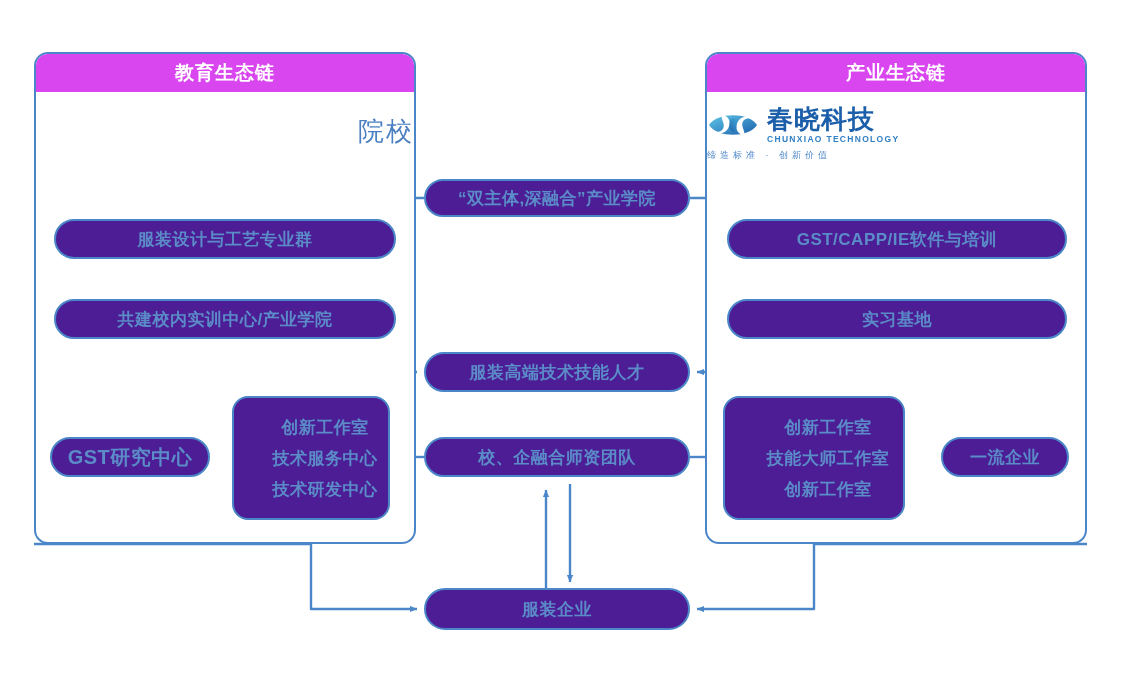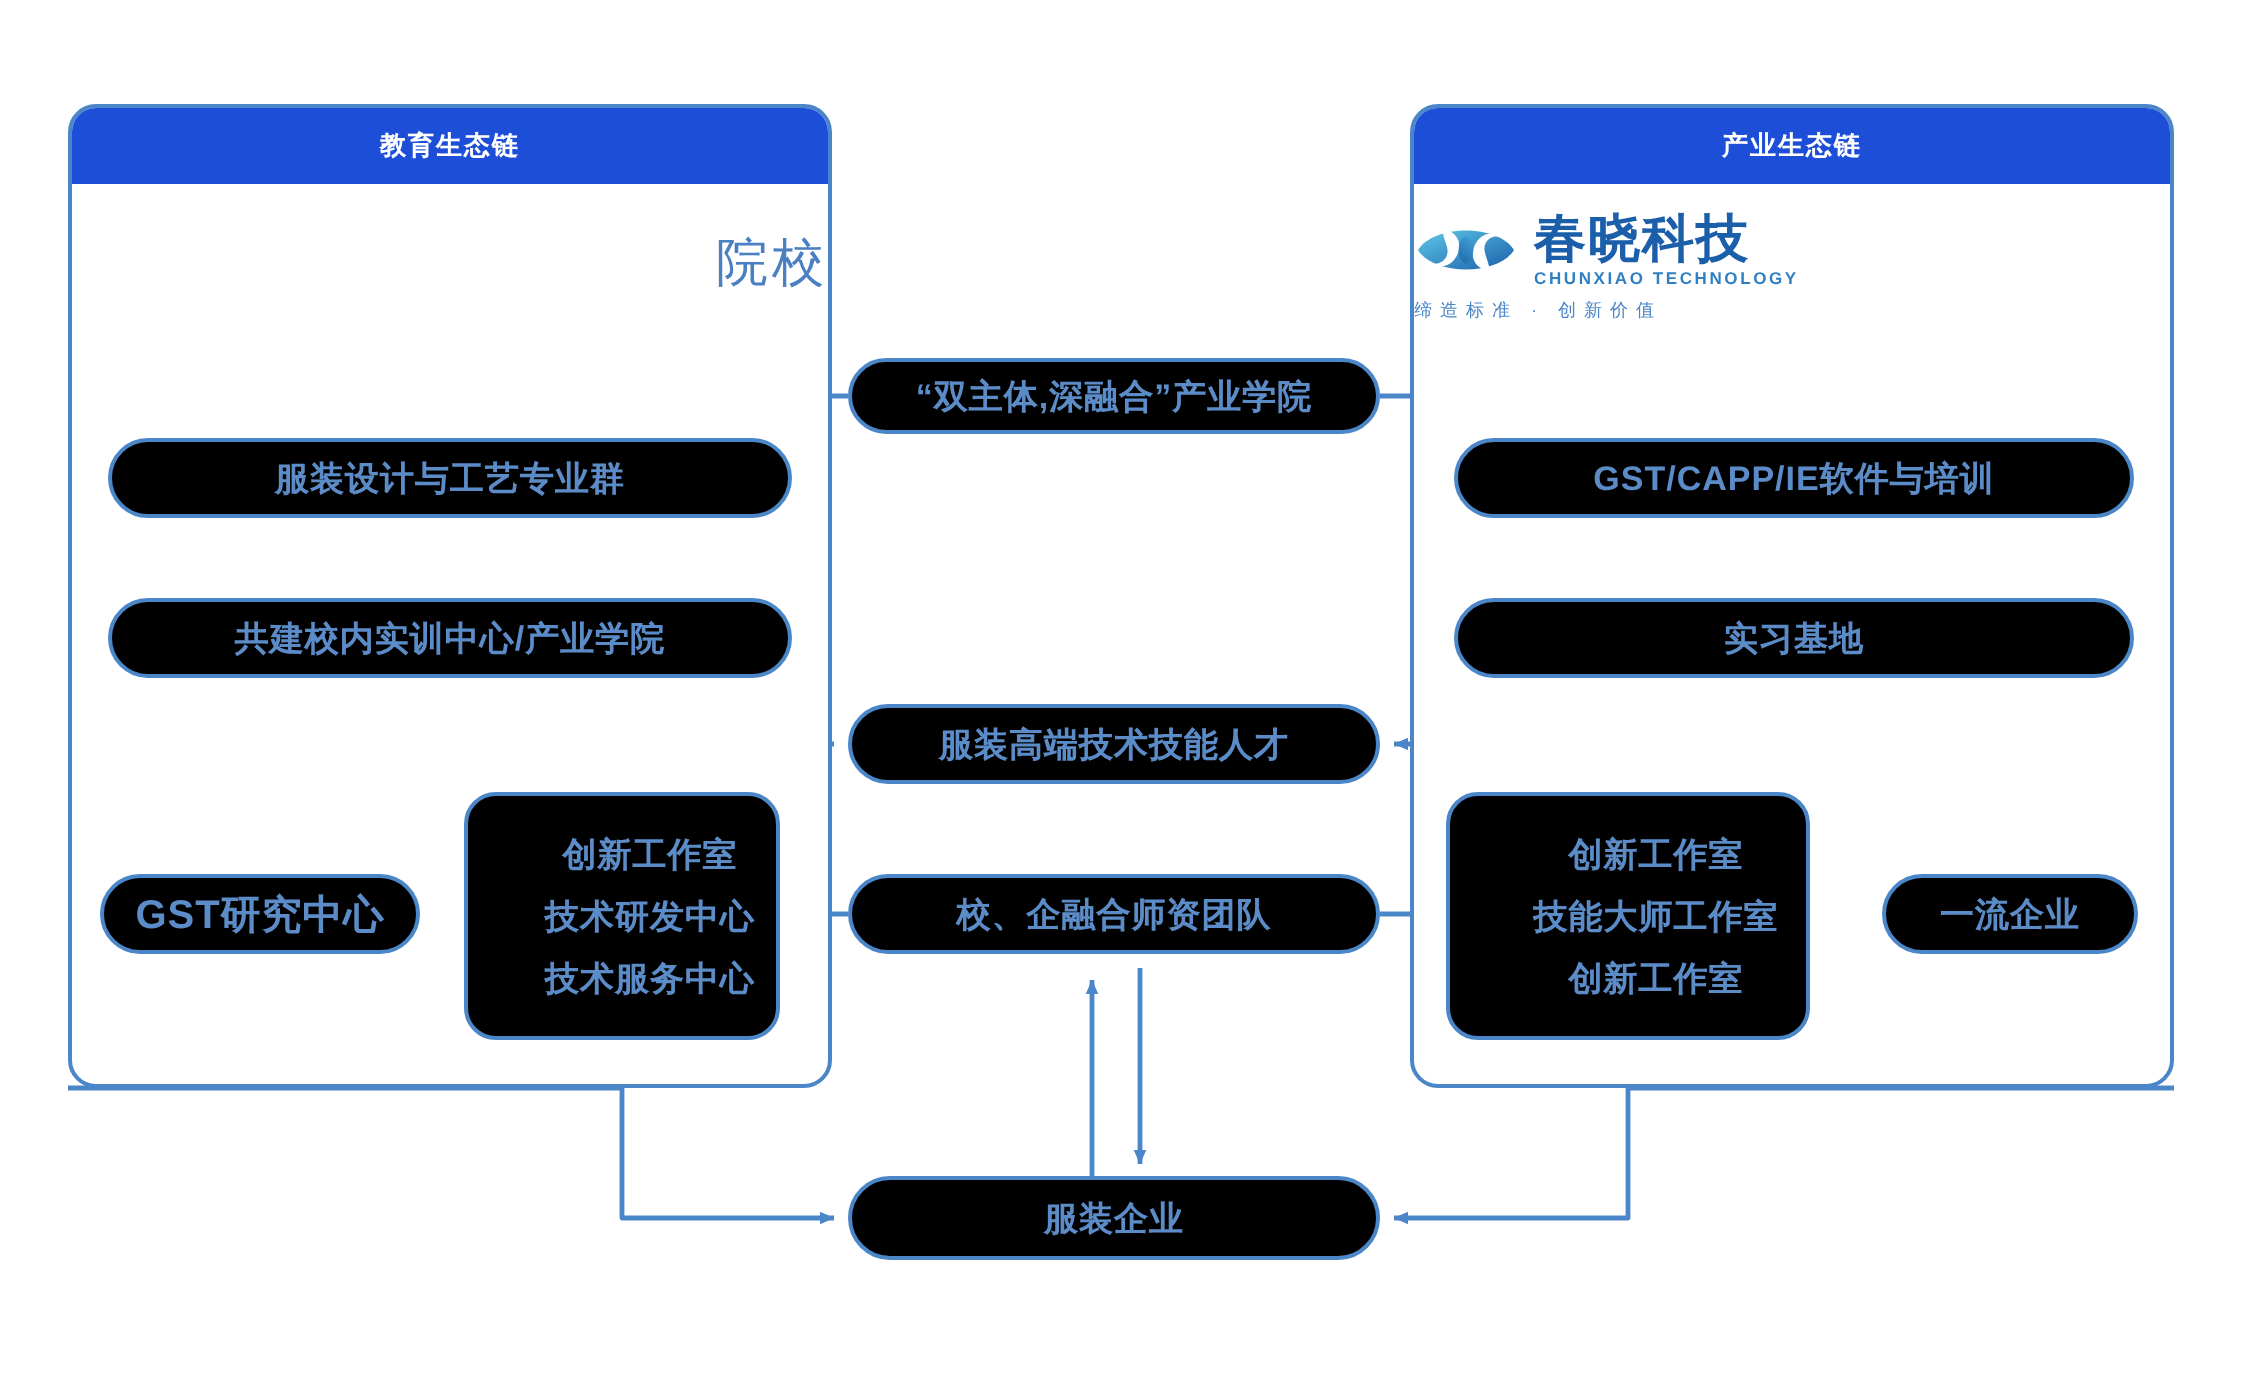--- a/index.html
+++ b/index.html
@@ -21,23 +21,23 @@
     position:absolute;
     border:2px solid #4a86c8;
     border-radius:14px;
     background:#ffffff;
     box-sizing:border-box;
     z-index:2;
     overflow:hidden;
   }
   .panel-head{
     height:38px;
-    background:#1d4ed8;
+    background:#d946ef;
     color:#ffffff;
-    font-size:13px;
+    font-size:19px;
     font-weight:bold;
     letter-spacing:1px;
     display:flex;align-items:center;justify-content:center;
   }
   .panel-body{position:relative;height:calc(100% - 38px);}
 
   #panel-left{left:34px;top:52px;width:382px;height:492px;}
   #panel-right{left:705px;top:52px;width:382px;height:492px;}
 
   .panel-title{
@@ -67,21 +67,21 @@
   }
   .logo-slogan{
     margin-top:5px;font-size:9px;color:#4a86c8;letter-spacing:4px;
   }
 
   
   .node{
     position:absolute;
     box-sizing:border-box;
     border:2px solid #4a86c8;
-    background:#000000;
+    background:#4c1d95;
     color:#5b8cc8;
     display:flex;
     flex-direction:column;
     align-items:center;
     justify-content:center;
     text-align:center;
     z-index:3;
     font-weight:bold;
     letter-spacing:.5px;
   }
@@ -200,22 +200,22 @@
     <span class="line">服装设计与工艺专业群</span>
   </div>
   <div class="node pill" id="n-training">
     <span class="line">共建校内实训中心/产业学院</span>
   </div>
   <div class="node pill" id="n-gstcenter">
     <span class="line">GST研究中心</span>
   </div>
   <div class="node rbox" id="n-left-studio">
     <span class="line">创新工作室</span>
+    <span class="line">技术服务中心</span>
     <span class="line">技术研发中心</span>
-    <span class="line">技术服务中心</span>
   </div>
 
   <div class="node pill" id="n-software">
     <span class="line">GST/CAPP/IE软件与培训</span>
   </div>
   <div class="node pill" id="n-base">
     <span class="line">实习基地</span>
   </div>
   <div class="node pill" id="n-topfirm">
     <span class="line">一流企业</span>

